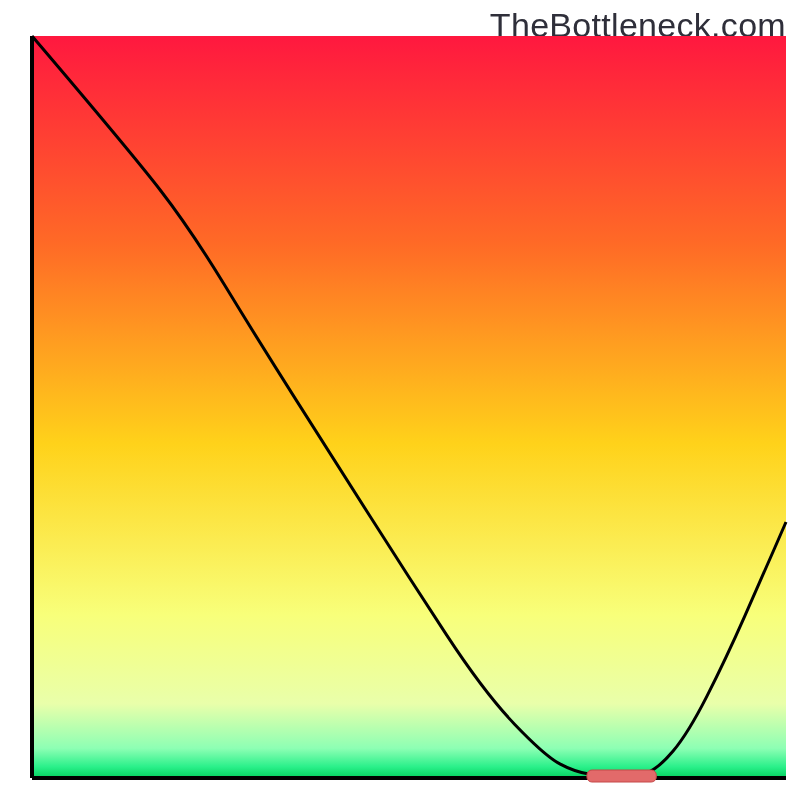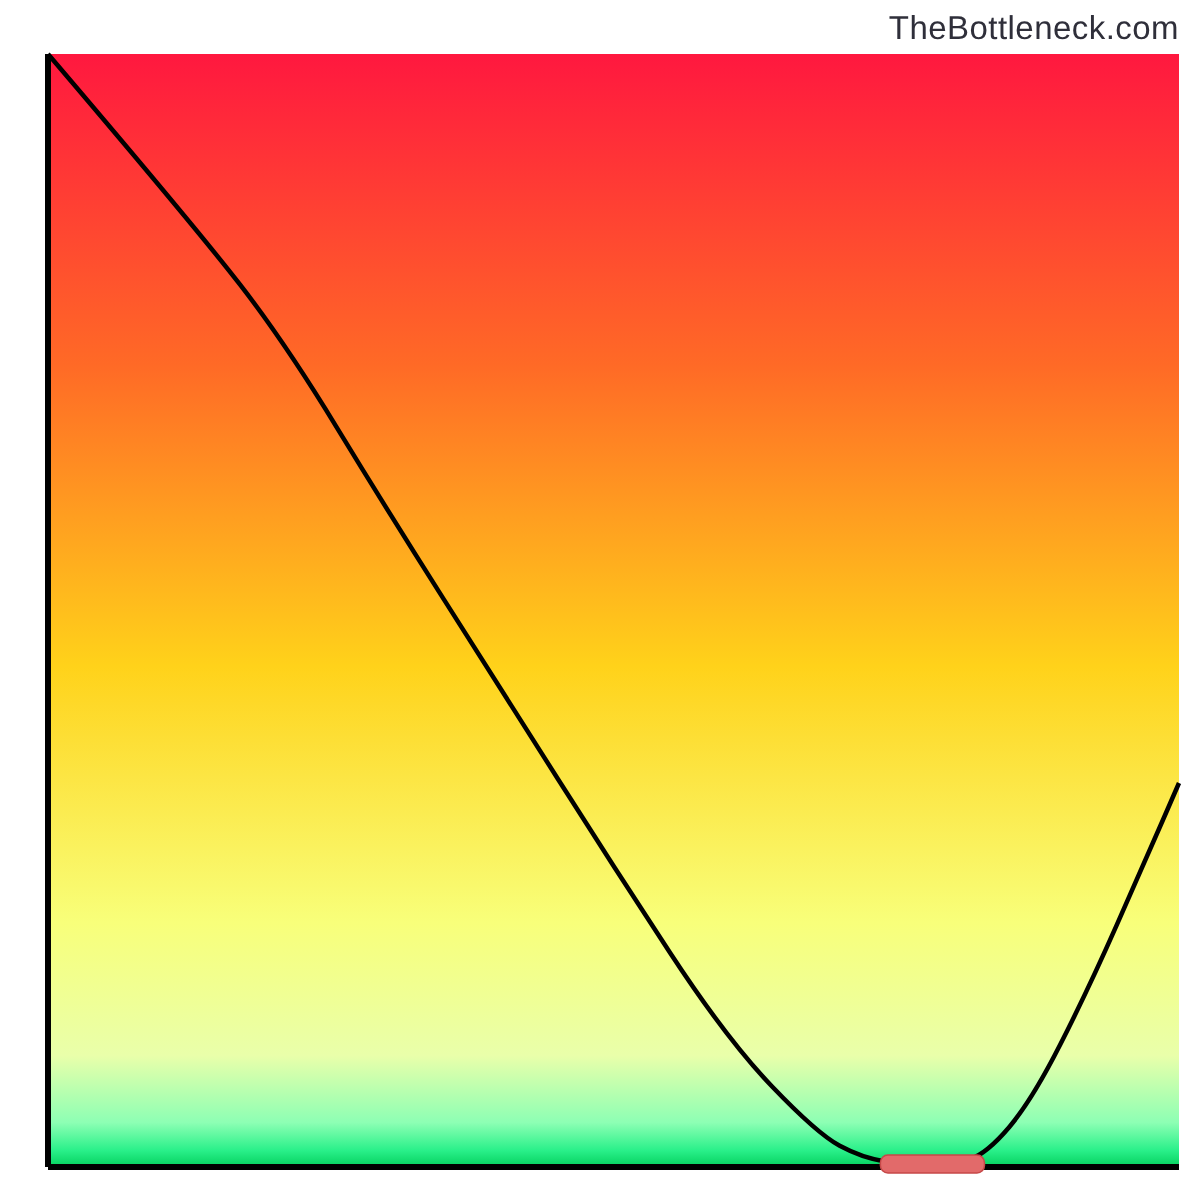--- a/index.html
+++ b/index.html
@@ -14,21 +14,21 @@
   .frame {
     position: relative;
     width: 800px;
     height: 800px;
     background: #ffffff;
   }
   .watermark {
     position: absolute;
     top: 6px;
     right: 14px;
-    font-size: 22px;
+    font-size: 34px;
     font-weight: 500;
     color: #2f2f3a;
     letter-spacing: 0.3px;
   }
   svg.plot {
     position: absolute;
     left: 0;
     top: 0;
   }
 </style>

